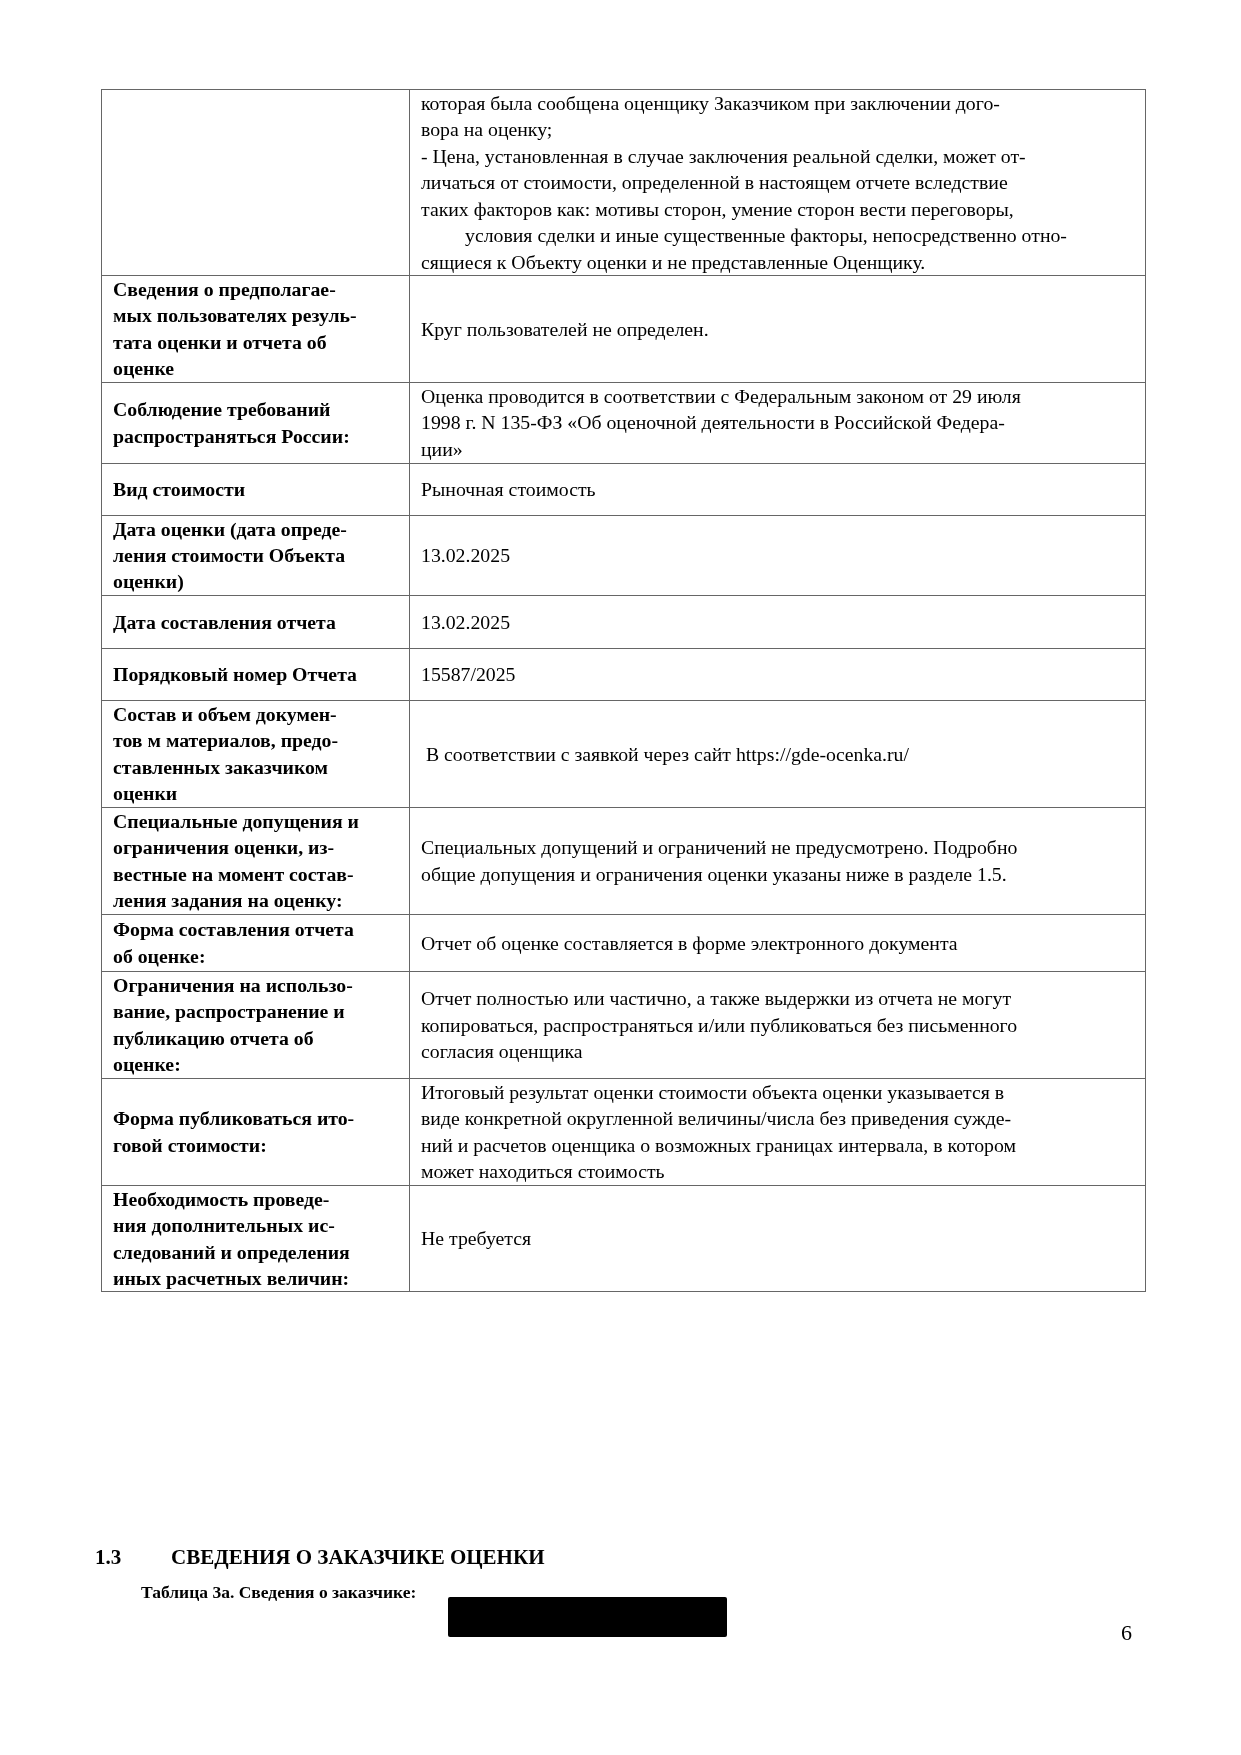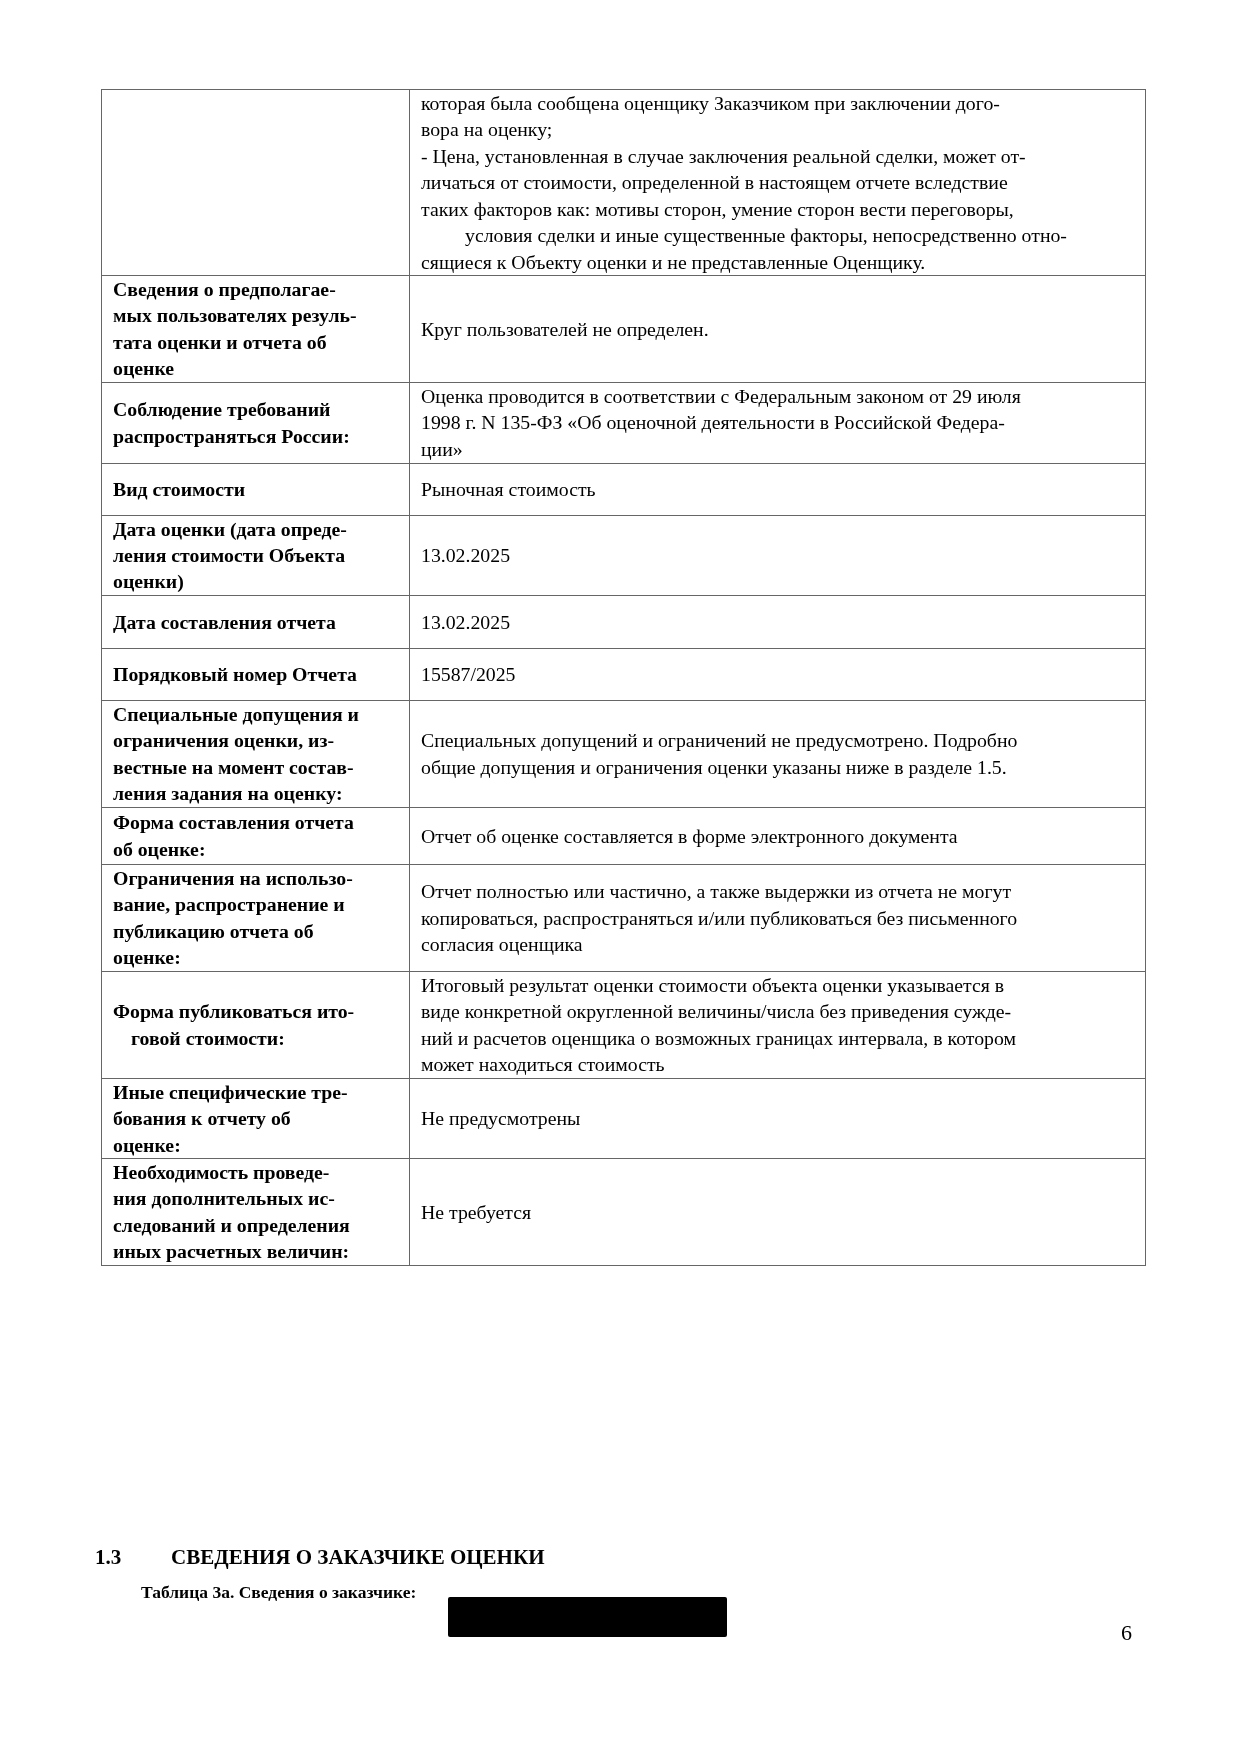--- a/index.html
+++ b/index.html
@@ -89,20 +89,31 @@
         <tr style="height: 52px;">
           <td class="k">
             <span class="line" style="display: block;">Порядковый номер Отчета</span>
           </td>
           <td class="v">
             <span class="line" style="white-space: pre;">15587/2025</span>
           </td>
         </tr>
         <tr style="height: 107px;">
           <td class="k">
+            <span class="line" style="display: block;">Состав и объем докумен-</span>
+            <span class="line" style="display: block;">тов м материалов, предо-</span>
+            <span class="line" style="display: block;">ставленных заказчиком</span>
+            <span class="line" style="display: block;">оценки</span>
+          </td>
+          <td class="v">
+            <span class="line" style="white-space: pre;"> В соответствии с заявкой через сайт https://gde-ocenka.ru/</span>
+          </td>
+        </tr>
+        <tr style="height: 107px;">
+          <td class="k">
             <span class="line" style="display: block;">Специальные допущения и</span>
             <span class="line" style="display: block;">ограничения оценки, из-</span>
             <span class="line" style="display: block;">вестные на момент состав-</span>
             <span class="line" style="display: block;">ления задания на оценку:</span>
           </td>
           <td class="v">
             <span class="line" style="white-space: pre;">Специальных допущений и ограничений не предусмотрено. Подробно</span>
             <span class="line" style="white-space: pre;">общие допущения и ограничения оценки указаны ниже в разделе 1.5.</span>
           </td>
         </tr>
@@ -124,37 +135,27 @@
           </td>
           <td class="v">
             <span class="line" style="white-space: pre;">Отчет полностью или частично, а также выдержки из отчета не могут</span>
             <span class="line" style="white-space: pre;">копироваться, распространяться и/или публиковаться без письменного</span>
             <span class="line" style="white-space: pre;">согласия оценщика</span>
           </td>
         </tr>
         <tr style="height: 107px;">
           <td class="k">
             <span class="line" style="display: block;">Форма публиковаться ито-</span>
-            <span class="line" style="display: block; margin-left: 18px;">говой стоимости:</span>
+            <span class="line" style="display: block;">говой стоимости:</span>
           </td>
           <td class="v">
             <span class="line" style="white-space: pre;">Итоговый результат оценки стоимости объекта оценки указывается в</span>
             <span class="line" style="white-space: pre;">виде конкретной округленной величины/числа без приведения сужде-</span>
             <span class="line" style="white-space: pre;">ний и расчетов оценщика о возможных границах интервала, в котором</span>
             <span class="line" style="white-space: pre;">может находиться стоимость</span>
-          </td>
-        </tr>
-        <tr style="height: 80px;">
-          <td class="k">
-            <span class="line" style="display: block;">Иные специфические тре-</span>
-            <span class="line" style="display: block;">бования к отчету об</span>
-            <span class="line" style="display: block;">оценке:</span>
-          </td>
-          <td class="v">
-            <span class="line" style="white-space: pre;">Не предусмотрены</span>
           </td>
         </tr>
         <tr style="height: 104px;">
           <td class="k">
             <span class="line" style="display: block;">Необходимость проведе-</span>
             <span class="line" style="display: block;">ния дополнительных ис-</span>
             <span class="line" style="display: block;">следований и определения</span>
             <span class="line" style="display: block;">иных расчетных величин:</span>
           </td>
           <td class="v">

